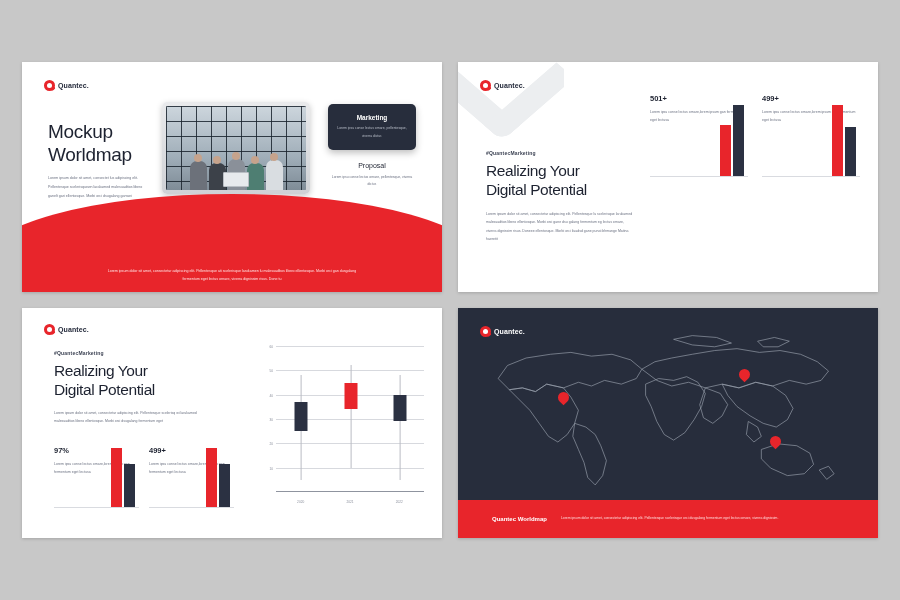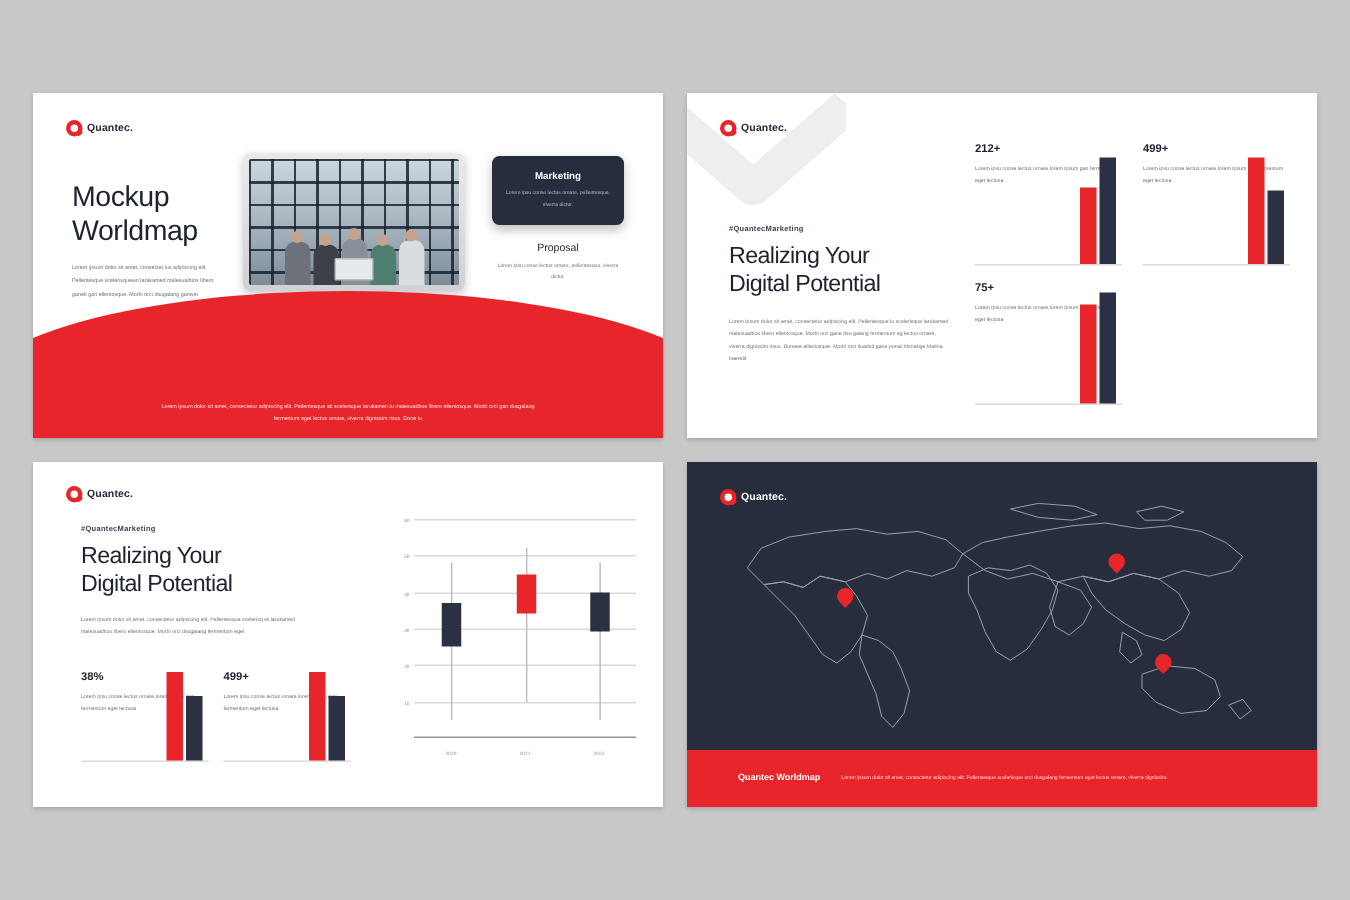--- a/index.html
+++ b/index.html
@@ -286,64 +286,56 @@
       <div class="hashtag">#QuantecMarketing</div>
       <div class="bigtitle">
         <div>Realizing Your</div>
         <div>Digital Potential</div>
       </div>
       <div class="s2-body">Lorem ipsum dolor sit amet, consectetur adipiscing elit. Pellentesque lu scelerisque larukamed malesuadtios libero ellentosque. Morbi orci gane dsu galang fermentum eg lectus ornare, viverra dignissim risus. Doneee ellentosque. Morbi orci iluadsd gane punat bhmange Matina haeretit</div>
     </div>
 
     <div class="s2-grid">
       <div class="stat">
-        <div class="num">212+</div>
+        <div class="num">501+</div>
         <div class="desc">Lorem ipsu conse lectus ornare,lorem ipsum gan fermentum eget lectusa</div>
         <div class="bars">
           <span class="bar r" style="height:62%"></span>
           <span class="bar d" style="height:86%"></span>
         </div>
       </div>
       <div class="stat">
         <div class="num">499+</div>
         <div class="desc">Lorem ipsu conse lectus ornare,lorem ipsum gan fermentum eget lectusa</div>
         <div class="bars">
           <span class="bar r" style="height:86%"></span>
           <span class="bar d" style="height:60%"></span>
         </div>
       </div>
-      <div class="stat">
-        <div class="num">75+</div>
-        <div class="desc">Lorem ipsu conse lectus ornare,lorem ipsum gan fermentum eget lectusa</div>
-        <div class="bars">
-          <span class="bar r" style="height:80%"></span>
-          <span class="bar d" style="height:90%"></span>
-        </div>
-      </div>
     </div>
   </div>
 
   <div class="slide">
     <div class="logo" style="left:22px;top:16px">
       <span class="logo-mark"></span>
       <span class="logo-text">Quantec.</span>
     </div>
 
     <div class="s3-left">
       <div class="hashtag">#QuantecMarketing</div>
       <div class="bigtitle">
         <div>Realizing Your</div>
         <div>Digital Potential</div>
       </div>
       <div class="s3-body">Lorem ipsum dolor sit amet, consectetur adipiscing elit. Pellentesque scelerisq wi larukamed malesuadtios libero ellentosque. Morbi orci dsugalang fermentum eget</div>
     </div>
 
     <div class="s3-stats">
       <div class="stat">
-        <div class="num">38%</div>
+        <div class="num">97%</div>
         <div class="desc">Lorem ipsu conse lectus ornare,lorem ipsum gan fermentum eget lectusa</div>
         <div class="bars">
           <span class="bar r" style="height:96%"></span>
           <span class="bar d" style="height:70%"></span>
         </div>
       </div>
       <div class="stat">
         <div class="num">499+</div>
         <div class="desc">Lorem ipsu conse lectus ornare,lorem ipsum gan fermentum eget lectusa</div>
         <div class="bars">

